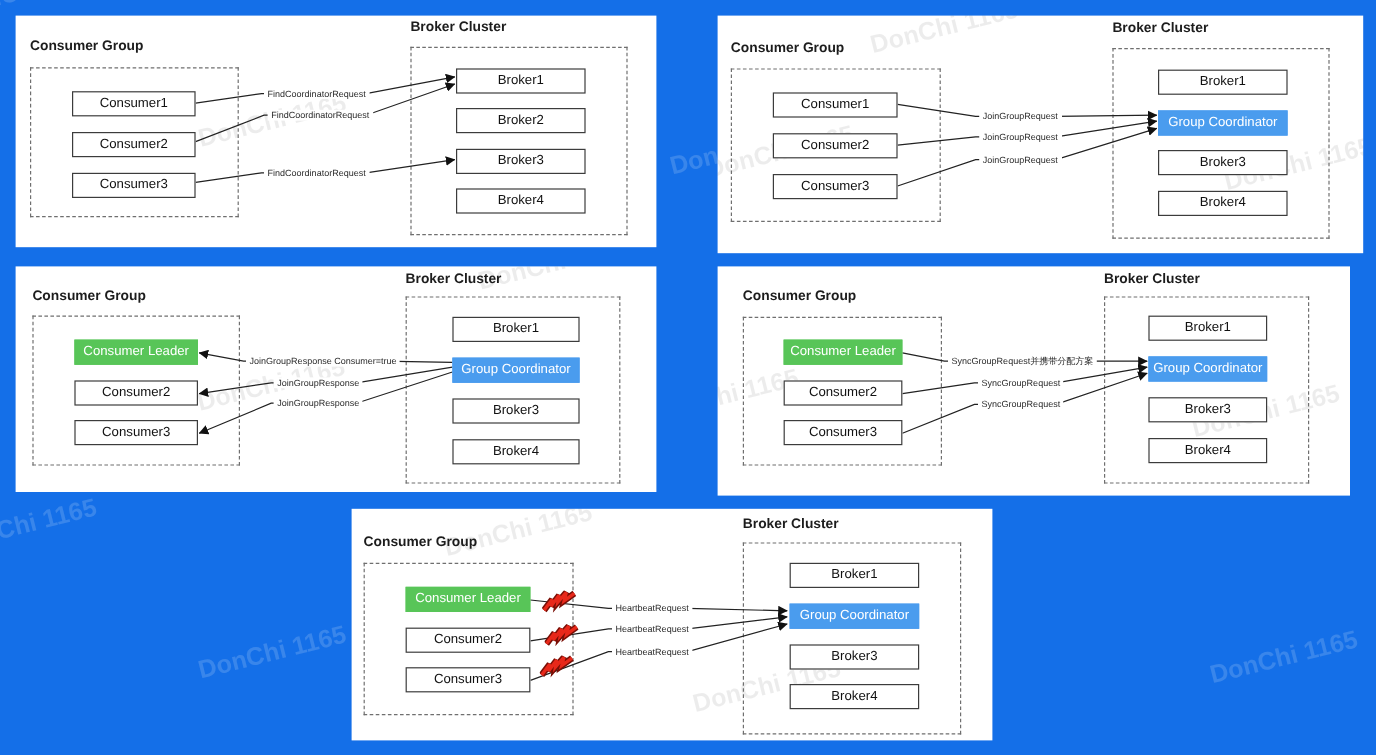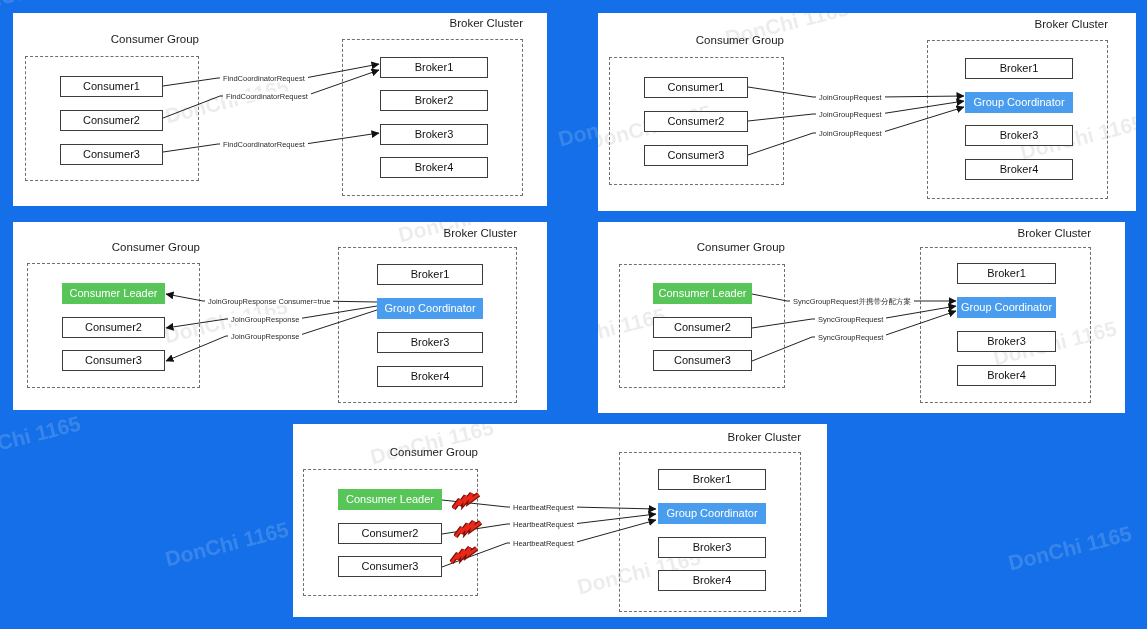--- a/index.html
+++ b/index.html
@@ -4,21 +4,21 @@
 <style>
   html,body{margin:0;padding:0;}
   body{
     position:relative;
     width:1147px;height:629px;
     background:#146fe8;
     overflow:hidden;
     font-family:"Liberation Sans","DejaVu Sans",sans-serif;
   }
   .panel{position:absolute;background:#ffffff;overflow:hidden;}
-  .grp-title{position:absolute;text-align:right;font-size:11.5px;color:#1c1c1c;line-height:13px;}
+  .grp-title{position:absolute;text-align:left;font-size:11.5px;color:#1c1c1c;line-height:13px;font-weight:bold;}
   .dashed{position:absolute;border:1px dashed #6f6f6f;box-sizing:border-box;}
   .node{
     position:absolute;height:21px;box-sizing:border-box;
     border:1px solid #3c3c3c;background:#fff;color:#111;
     display:flex;align-items:center;justify-content:center;
     font-size:11px;line-height:11px;white-space:nowrap;
   }
   .node.leader{background:#58c558;border-color:#58c558;color:#fff;}
   .node.coord{background:#4a9cee;border-color:#4a9cee;color:#fff;}
   .arrows{position:absolute;left:0;top:0;width:100%;height:100%;}

